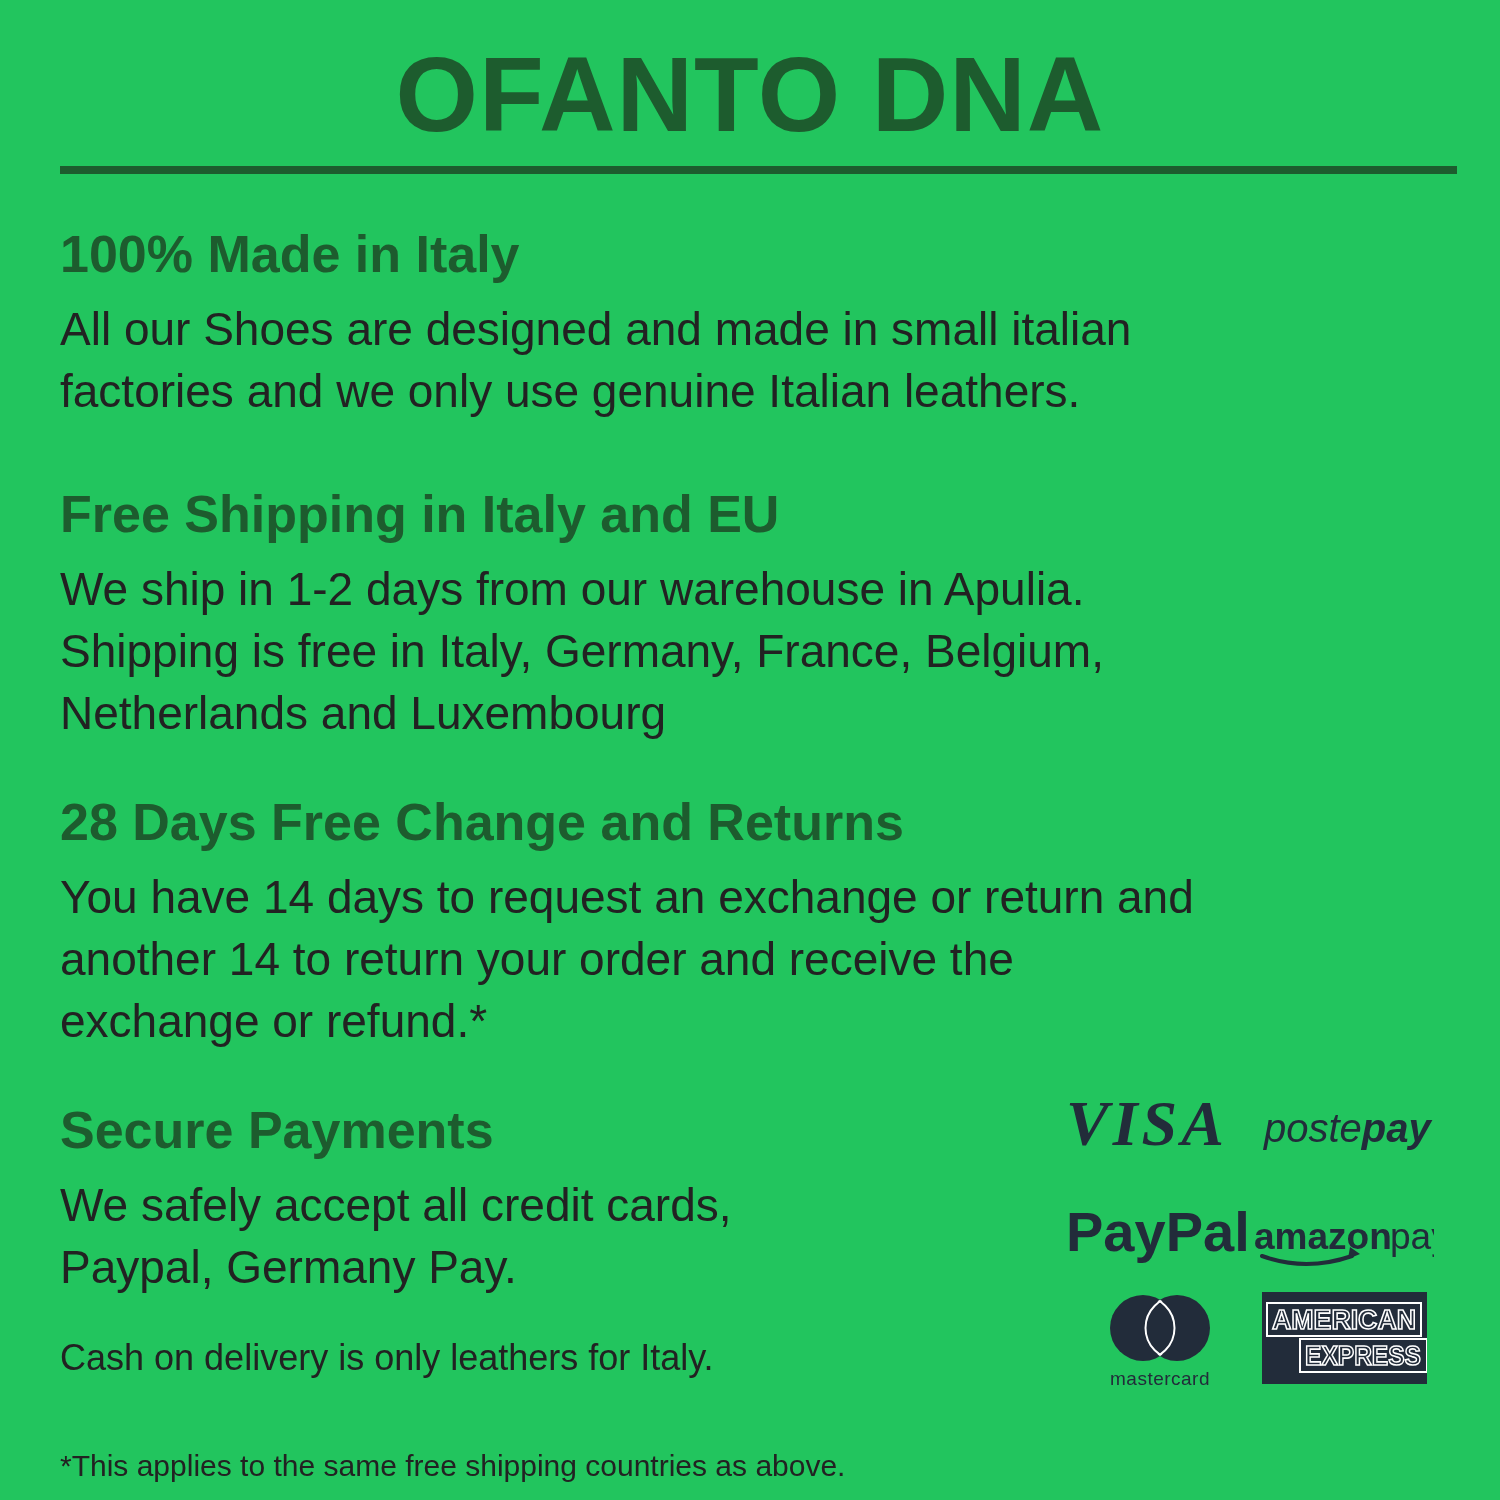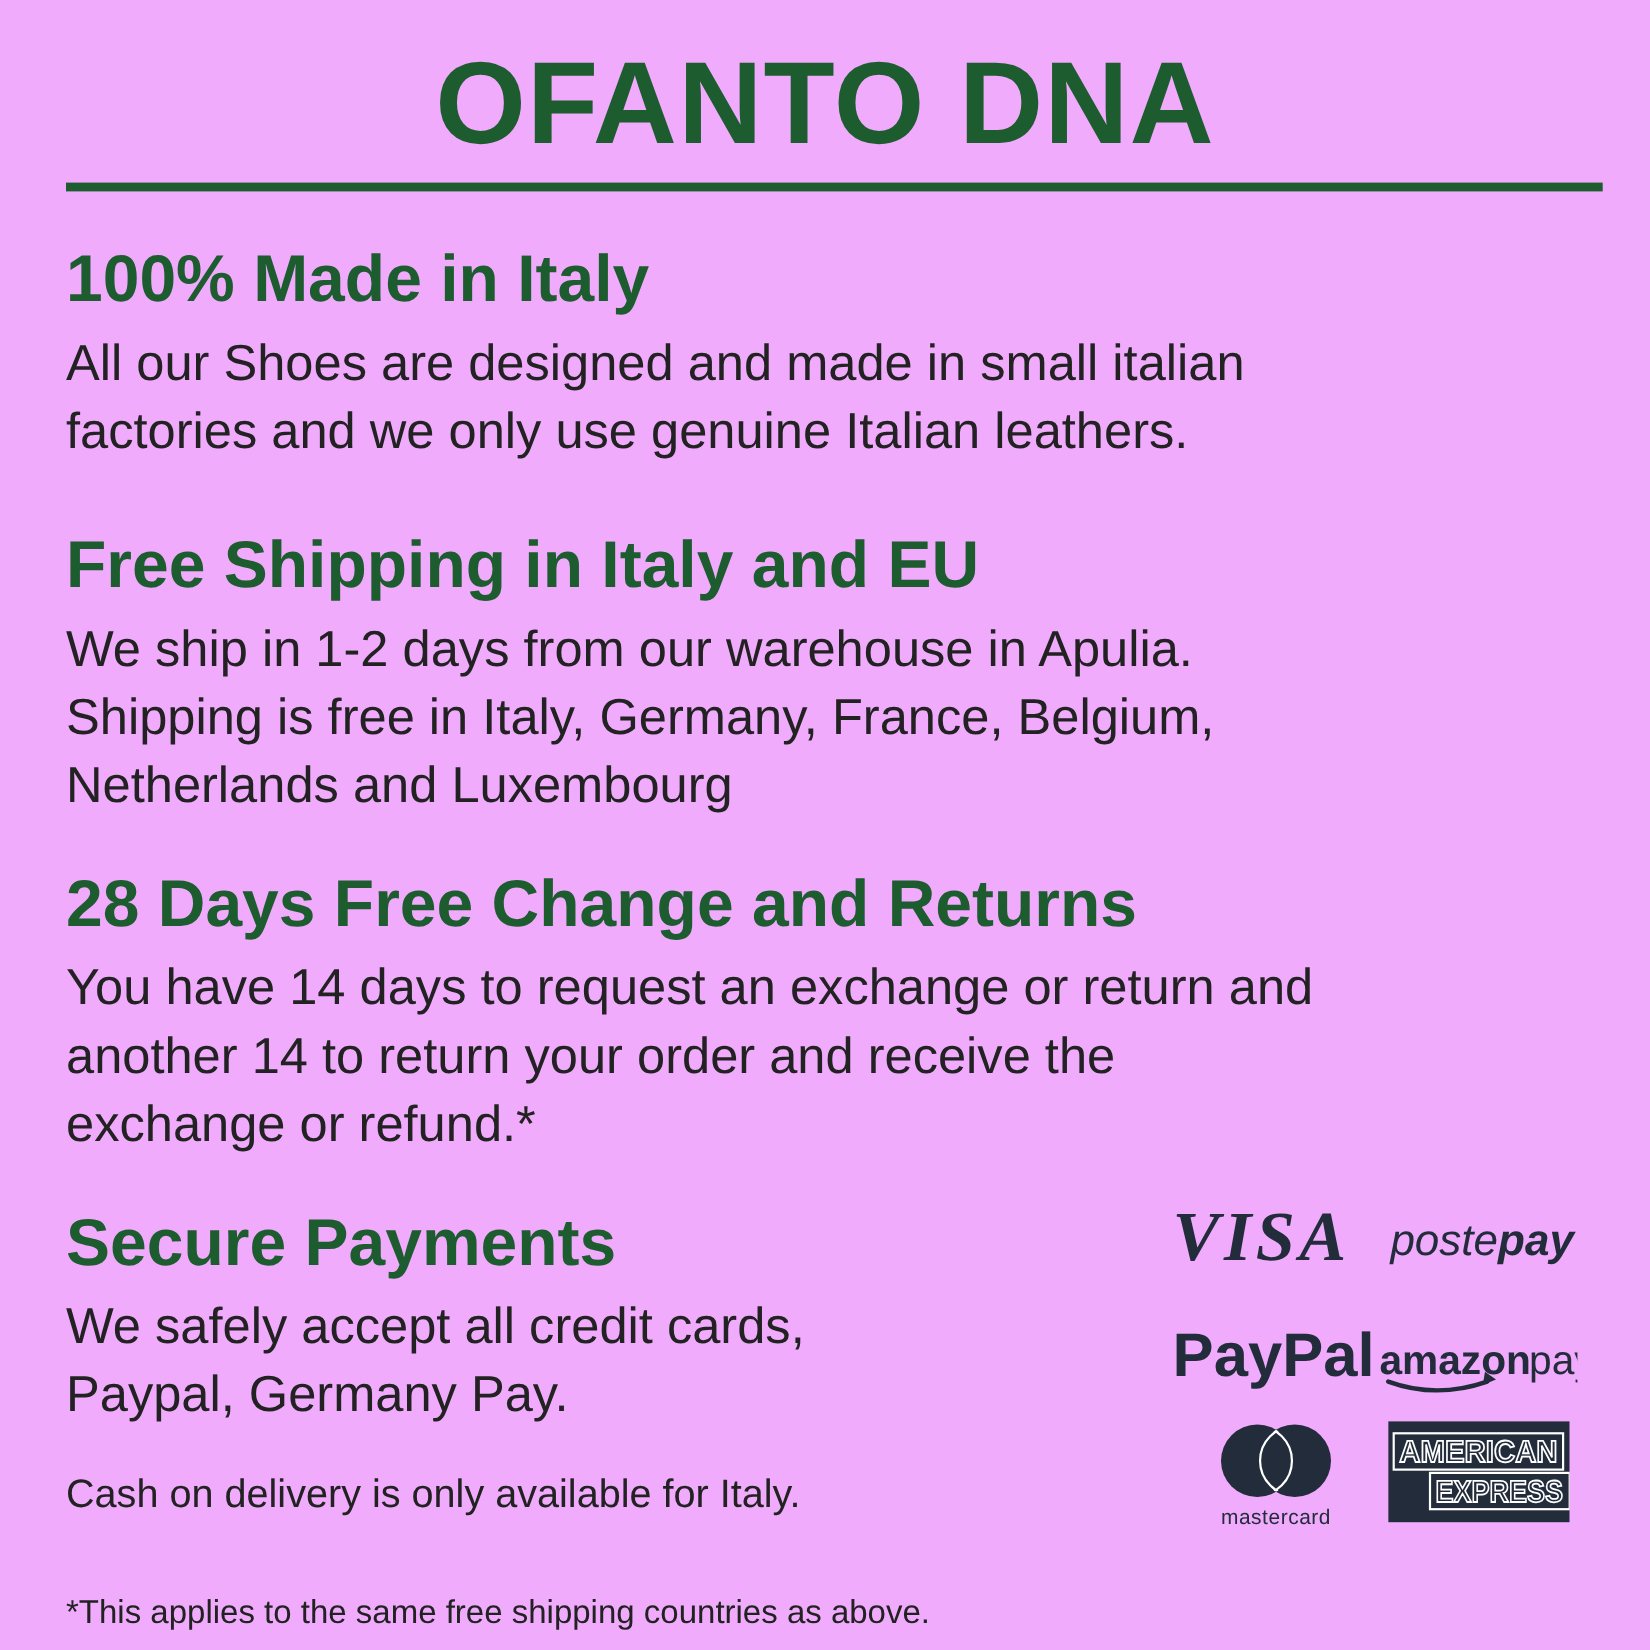--- a/index.html
+++ b/index.html
@@ -1,20 +1,20 @@
 <!DOCTYPE html>
 <html><head>
 <meta charset="utf-8">
 <style>
   html,body { margin:0; padding:0; background:#fff; }
   .page {
     position:relative;
     width:1500px; height:1500px;
     box-sizing:border-box;
-    background:#f0abfc;
+    background:#22c55e;
     padding:34px 60px 0 60px;
     font-family:"Liberation Sans","DejaVu Sans",sans-serif;
     color:#1c1c1c;
     overflow:hidden;
   }
   .title {
     margin:0;
     text-align:center;
     color:#1d5c2e;
     font-size:106px;
@@ -28,21 +28,21 @@
     margin:12px -17px 0 0;
   }
   section { display:block; }
   .sec1 { margin-top:44px; }
   .sec2 { margin-top:56px; }
   .sec3 { margin-top:42px; }
   .sec4 { margin-top:42px; }
   h2 {
     margin:0;
     color:#1d5c2e;
-    font-size:60px;
+    font-size:52px;
     line-height:72px;
     font-weight:700;
   }
   p.body {
     margin:8px 0 0 0;
     font-size:46px;
     line-height:62px;
     font-weight:300;
     white-space:pre-line;
     color:#222222;
@@ -115,21 +115,21 @@
 another 14 to return your order and receive the
 exchange or refund.*</p>
   </section>
 
   <section class="sec4">
     <h2>Secure Payments</h2>
     <p class="body">We safely accept all credit cards,
 Paypal, Germany Pay.</p>
   </section>
 
-  <p class="cash-note">Cash on delivery is only available for Italy.</p>
+  <p class="cash-note">Cash on delivery is only leathers for Italy.</p>
 
   <p class="footnote">*This applies to the same free shipping countries as above.</p>
 
   <div class="pay visa">
     <span>VISA</span>
   </div>
 
   <div class="pay postepay">
     <span>poste</span><span class="pp-bold">pay</span>
   </div>

